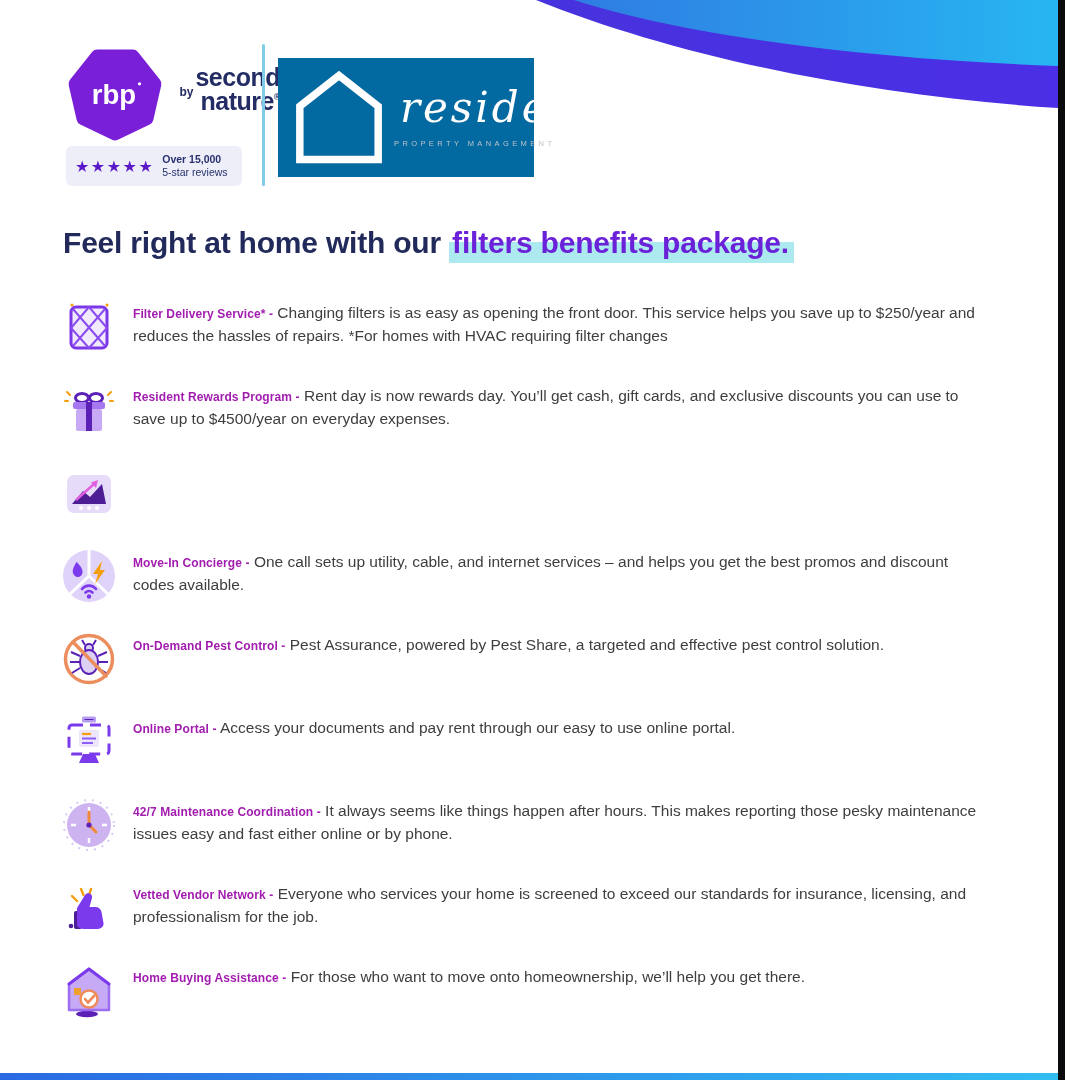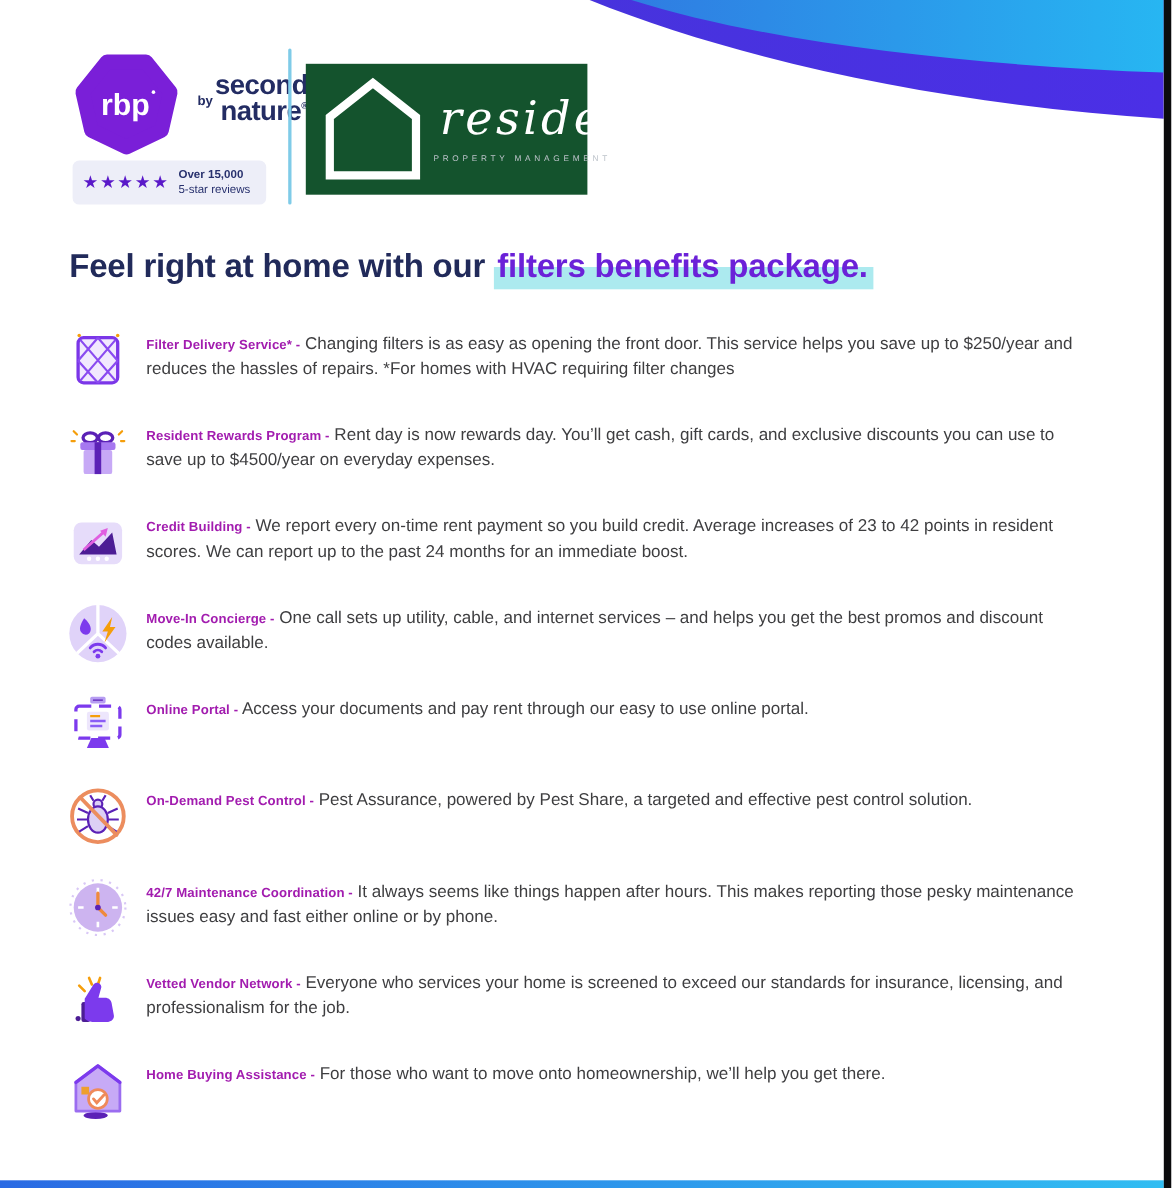--- a/index.html
+++ b/index.html
@@ -19,21 +19,21 @@
     color:#232c63;line-height:0.95;}
   .byline .by{font-size:12px;font-weight:700;vertical-align:14px;margin-right:2px;}
   .byline .brand{display:inline-block;text-align:right;font-size:25px;font-weight:800;letter-spacing:-0.5px;}
   .byline .reg{font-size:9px;vertical-align:10px;}
   .reviews-pill{position:absolute;left:66px;top:146px;width:176px;height:40px;background:#edeef8;
     border-radius:6px;display:flex;align-items:center;gap:8px;padding:0 9px;box-sizing:border-box;}
   .stars{color:#5a18c9;font-size:16px;letter-spacing:1.5px;white-space:nowrap;}
   .reviews-text{font-size:10.5px;color:#28316e;line-height:1.25;}
   .reviews-text .l1{font-weight:700;}
   .divider{position:absolute;left:262px;top:44px;width:3px;height:142px;background:#7fcbe8;border-radius:2px;}
-  .reside{position:absolute;left:278px;top:58px;width:256px;height:119px;background:#14532d;
+  .reside{position:absolute;left:278px;top:58px;width:256px;height:119px;background:#0369a1;
     display:flex;align-items:center;box-sizing:border-box;padding:10px 12px 10px 14px;}
   .reside-house{width:94px;height:97px;flex:0 0 auto;}
   .reside-right{flex:1;display:flex;flex-direction:column;align-items:center;margin-left:8px;}
   .reside-name{font-family:"DejaVu Serif",serif;font-style:italic;font-weight:400;
     color:#ffffff;font-size:42px;letter-spacing:3px;line-height:1;}
   .reside-sub{margin-top:10px;font-size:7.5px;letter-spacing:3.4px;color:#bdc3ca;white-space:nowrap;}
   
   .headline{position:absolute;left:63px;top:226px;width:960px;font-size:30px;
     letter-spacing:-0.2px;white-space:nowrap;}
   .headline .prefix{color:#212a5a;font-weight:700;}
@@ -144,24 +144,20 @@
       <svg viewBox="0 0 54 54">
         <rect x="5" y="9" width="44" height="38" rx="7" fill="#e6dcfa"></rect>
         <path d="M10 38 L21 25 L28 31 L40 18 L44 38 Z" fill="#4c1d95"></path>
         <path d="M14 34 L32 18" stroke="#e05fe0" stroke-width="2.5"></path>
         <path d="M36 14 l-7 2.5 5 5.5 Z" fill="#e05fe0"></path>
         <circle cx="19" cy="42" r="2" fill="#ffffff"></circle>
           <circle cx="27" cy="42" r="2" fill="#ffffff"></circle>
           <circle cx="35" cy="42" r="2" fill="#ffffff"></circle>
       </svg>
     </div>
-    <p class="btext">
-      <b class="btitle">Credit Building -</b>
-      <span>We report every on-time rent payment so you build credit. Average increases of 23 to 42 points in resident scores. We can report up to the past 24 months for an immediate boost.</span>
-    </p>
   </div>
 
   <div class="row">
     <div class="iconbox">
       <svg viewBox="0 0 54 54">
         <circle cx="27" cy="27" r="26" fill="#e0d3f9"></circle>
         <path d="M27 27 V1 M27 27 L8 45 M27 27 L46 45" stroke="#ffffff" stroke-width="3"></path>
         <path d="M14.5 13 C10.5 19.5 9.5 23.5 12.5 26.5 C15.5 29.5 20 28 20.5 23.5 C21 19.5 17 15 14.5 13 Z" fill="#7c3aed"></path>
         <path d="M40 12 L31 25 h5 L33 35 L43 21 h-5 Z" fill="#f59e0b"></path>
         <path d="M20 40 a9 9 0 0 1 14 0" stroke="#7c3aed" stroke-width="2.6" fill="none" stroke-linecap="round"></path>
@@ -171,55 +167,55 @@
     </div>
     <p class="btext">
       <b class="btitle">Move-In Concierge -</b>
       <span>One call sets up utility, cable, and internet services – and helps you get the best promos and discount codes available.</span>
     </p>
   </div>
 
   <div class="row">
     <div class="iconbox">
       <svg viewBox="0 0 54 54">
+        <circle cx="27" cy="27" r="23.5" fill="#ffffff" stroke="#ec8d5e" stroke-width="3.5"></circle>
+        <path d="M23 13 l-3 -5 M31 13 l3 -5" stroke="#5b21b6" stroke-width="2"></path>
+        <circle cx="27" cy="16" r="4" fill="#dcd0f5" stroke="#5b21b6" stroke-width="2"></circle>
+        <ellipse cx="27" cy="30" rx="9" ry="12" fill="#dcd0f5" stroke="#5b21b6" stroke-width="2"></ellipse>
+        <path d="M18 24 L9 20 M18 30 L8 30 M18 36 L10 41 M36 24 L45 20 M36 30 L46 30 M36 36 L44 41" stroke="#5b21b6" stroke-width="2"></path>
+        <path d="M11 10 L44 44" stroke="#ec8d5e" stroke-width="3.5" stroke-linecap="round"></path>
+      </svg>
+    </div>
+    <p class="btext">
+      <b class="btitle">On-Demand Pest Control -</b>
+      <span>Pest Assurance, powered by Pest Share, a targeted and effective pest control solution.</span>
+    </p>
+  </div>
+
+  <div class="row">
+    <div class="iconbox">
+      <svg viewBox="0 0 54 54">
         <rect x="20" y="1.5" width="14" height="6" rx="1.5" fill="#b79df2"></rect>
         <path d="M22.5 4.5 h9" stroke="#5b21b6" stroke-width="1"></path>
         <rect x="7" y="10" width="40" height="29" rx="3" fill="#ffffff" stroke="#7c3aed" stroke-width="3" stroke-dasharray="11 7"></rect>
         <rect x="17" y="15" width="20" height="17" rx="2" fill="#ede6fc"></rect>
         <path d="M20 19 h9" stroke="#f59e0b" stroke-width="2.2"></path>
         <path d="M20 23.5 h14 M20 28 h11" stroke="#8b5cf6" stroke-width="2.2"></path>
         <path d="M21 39 h12 l4 9 h-20 Z" fill="#7c3aed"></path>
       </svg>
     </div>
     <p class="btext">
       <b class="btitle">Online Portal -</b>
       <span>Access your documents and pay rent through our easy to use online portal.</span>
     </p>
   </div>
 
   <div class="row">
     <div class="iconbox">
       <svg viewBox="0 0 54 54">
-        <circle cx="27" cy="27" r="23.5" fill="#ffffff" stroke="#ec8d5e" stroke-width="3.5"></circle>
-        <path d="M23 13 l-3 -5 M31 13 l3 -5" stroke="#5b21b6" stroke-width="2"></path>
-        <circle cx="27" cy="16" r="4" fill="#dcd0f5" stroke="#5b21b6" stroke-width="2"></circle>
-        <ellipse cx="27" cy="30" rx="9" ry="12" fill="#dcd0f5" stroke="#5b21b6" stroke-width="2"></ellipse>
-        <path d="M18 24 L9 20 M18 30 L8 30 M18 36 L10 41 M36 24 L45 20 M36 30 L46 30 M36 36 L44 41" stroke="#5b21b6" stroke-width="2"></path>
-        <path d="M11 10 L44 44" stroke="#ec8d5e" stroke-width="3.5" stroke-linecap="round"></path>
-      </svg>
-    </div>
-    <p class="btext">
-      <b class="btitle">On-Demand Pest Control -</b>
-      <span>Pest Assurance, powered by Pest Share, a targeted and effective pest control solution.</span>
-    </p>
-  </div>
-
-  <div class="row">
-    <div class="iconbox">
-      <svg viewBox="0 0 54 54">
         <circle cx="27" cy="27" r="25" fill="none" stroke="#d9c8f6" stroke-width="2" stroke-dasharray="2 6"></circle>
         <circle cx="27" cy="27" r="22" fill="#cdb4f0"></circle>
         <path d="M27 9 v5 M27 40 v5 M9 27 h5 M40 27 h5" stroke="#ffffff" stroke-width="2.4"></path>
         <path d="M27 27 L27 14 M27 27 L34 34" stroke="#ef8a3c" stroke-width="3" stroke-linecap="round"></path>
         <circle cx="27" cy="27" r="2.6" fill="#5b21b6"></circle>
       </svg>
     </div>
     <p class="btext">
       <b class="btitle">42/7 Maintenance Coordination -</b>
       <span>It always seems like things happen after hours. This makes reporting those pesky maintenance issues easy and fast either online or by phone.</span>

